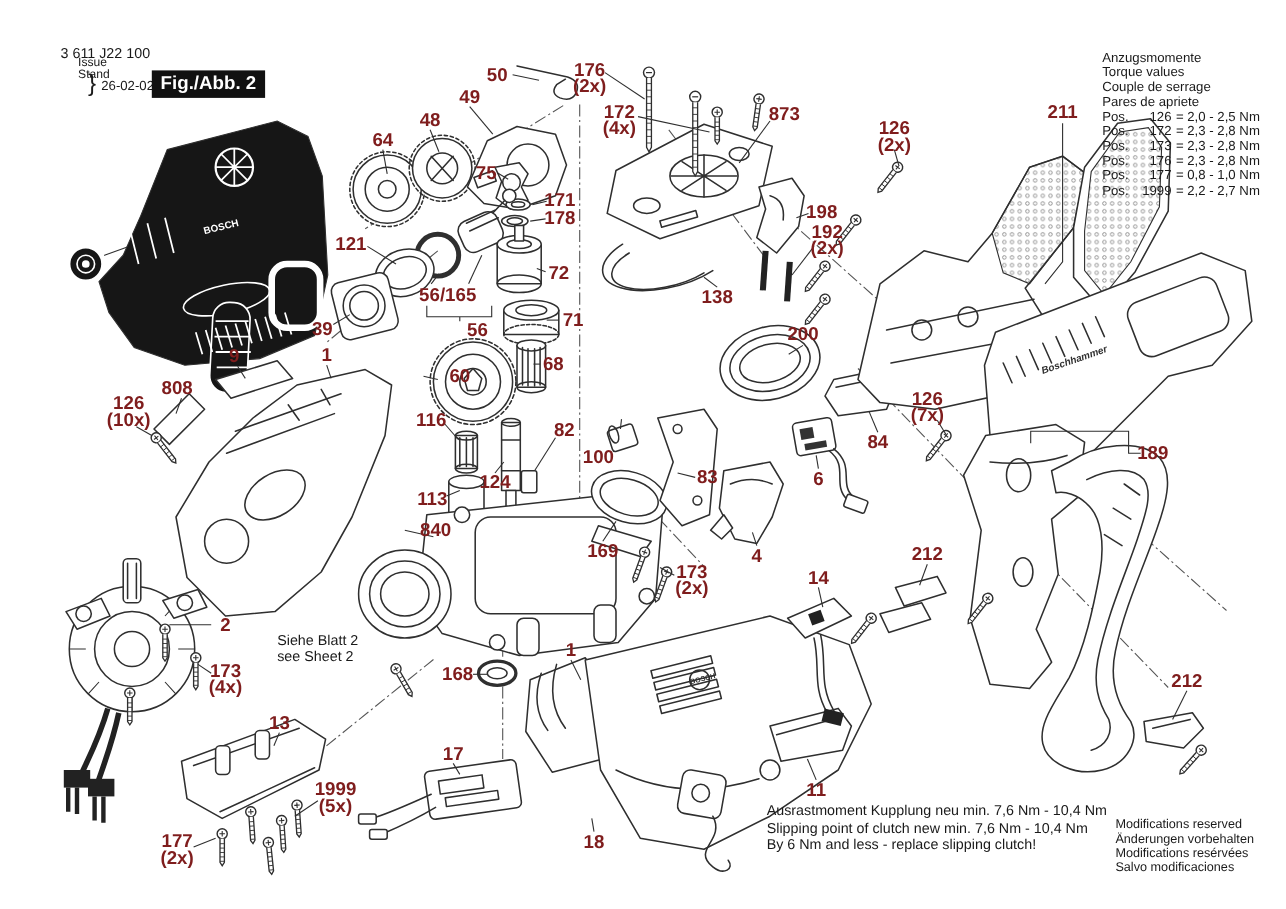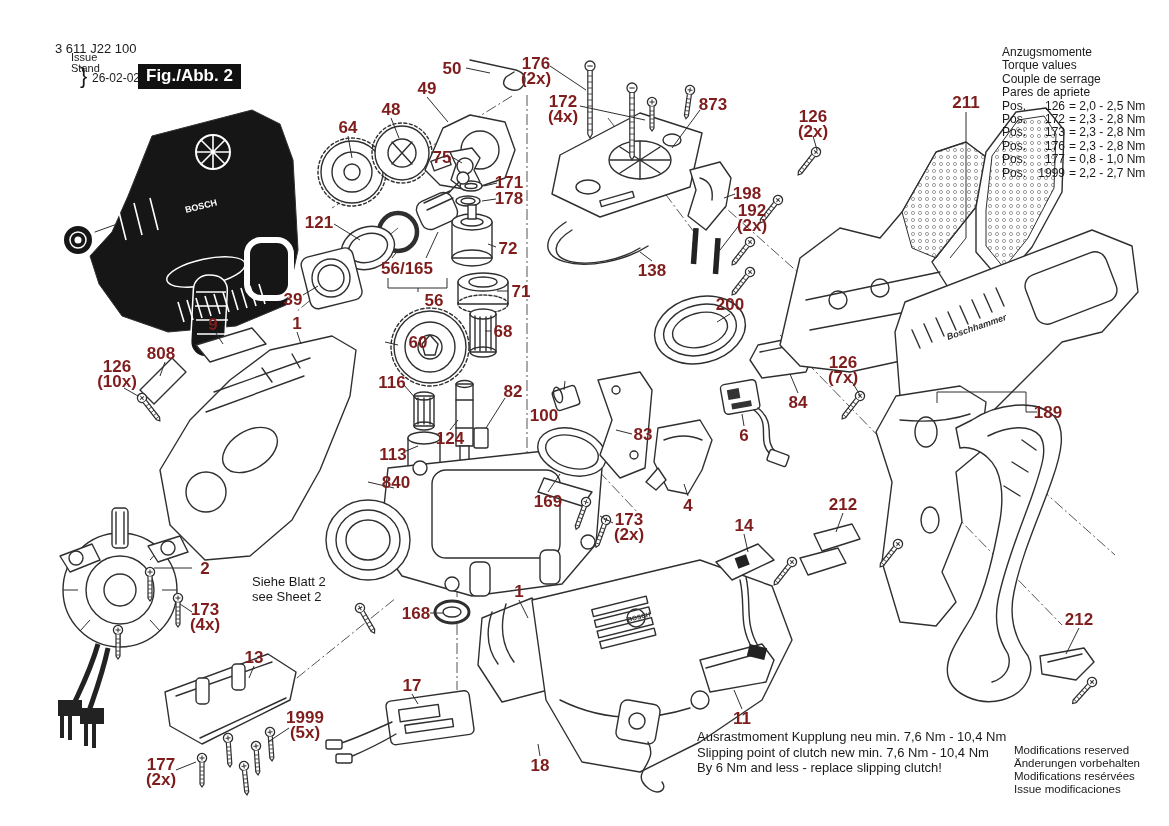--- a/index.html
+++ b/index.html
@@ -482,21 +482,21 @@
       </div>
   <div class="clutchnote">
         <div>Ausrastmoment Kupplung neu min. 7,6 Nm - 10,4 Nm</div>
         <div>Slipping point of clutch new min. 7,6 Nm - 10,4 Nm</div>
         <div>By 6 Nm and less - replace slipping clutch!</div>
       </div>
   <div class="modnote">
         <div>Modifications reserved</div>
         <div>Änderungen vorbehalten</div>
         <div>Modifications resérvées</div>
-        <div>Issue modificaciones</div>
+        <div>Salvo modificaciones</div>
       </div>
 
   <div id="labels">
         <div class="part-label" style="left: 452px; top: 68px;">
           <div>50</div>
         </div>
         <div class="part-label" style="left: 536px; top: 71px;">
           <div>176</div>
           <div>(2x)</div>
         </div>

